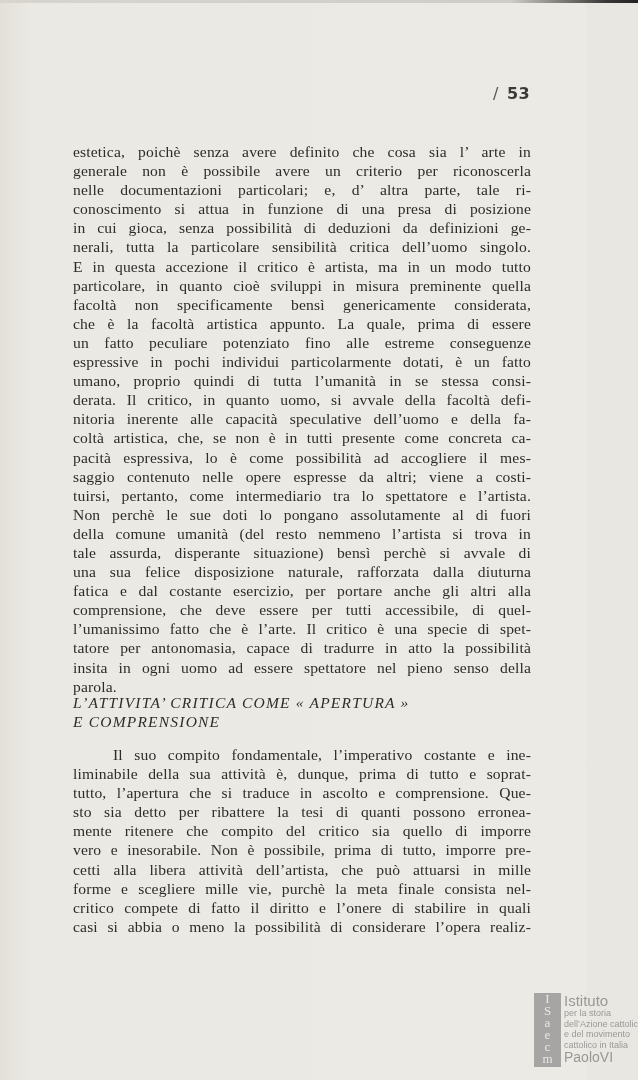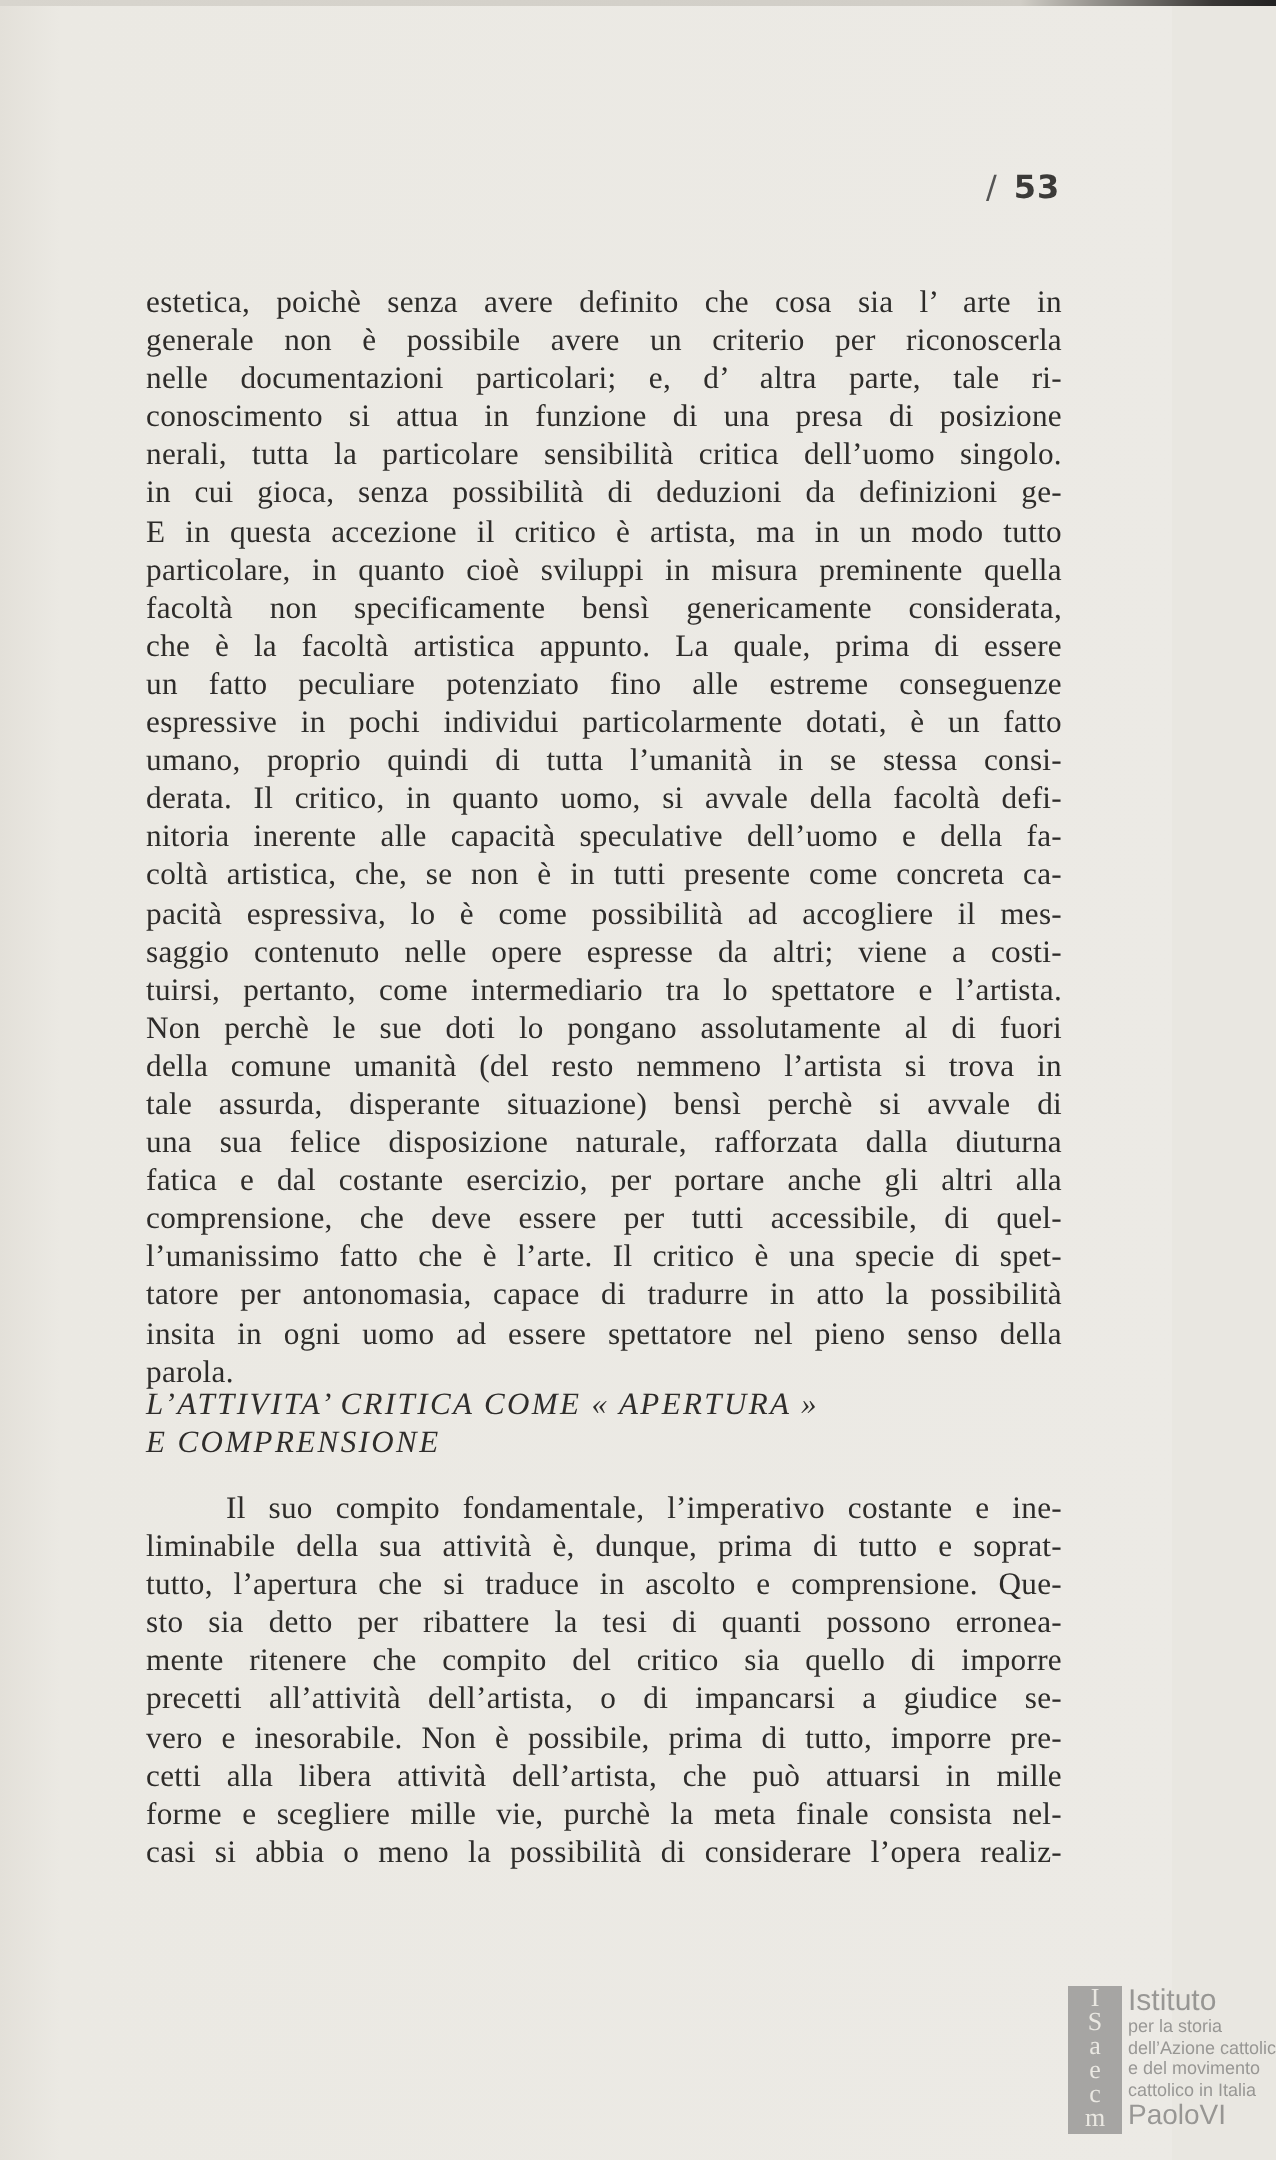--- a/index.html
+++ b/index.html
@@ -127,22 +127,22 @@
 
   <div class="folio">
     <span class="slash">/</span><span class="num">53</span>
   </div>
 
   <div class="text-block block1">
     <span class="line">estetica, poichè senza avere definito che cosa sia l’ arte in</span>
     <span class="line">generale non è possibile avere un criterio per riconoscerla</span>
     <span class="line">nelle documentazioni particolari; e, d’ altra parte, tale ri-</span>
     <span class="line">conoscimento si attua in funzione di una presa di posizione</span>
+    <span class="line">in cui gioca, senza possibilità di deduzioni da definizioni ge-</span>
     <span class="line">nerali, tutta la particolare sensibilità critica dell’uomo singolo.</span>
-    <span class="line">in cui gioca, senza possibilità di deduzioni da definizioni ge-</span>
     <span class="line">E in questa accezione il critico è artista, ma in un modo tutto</span>
     <span class="line">particolare, in quanto cioè sviluppi in misura preminente quella</span>
     <span class="line">facoltà non specificamente bensì genericamente considerata,</span>
     <span class="line">che è la facoltà artistica appunto. La quale, prima di essere</span>
     <span class="line">un fatto peculiare potenziato fino alle estreme conseguenze</span>
     <span class="line">espressive in pochi individui particolarmente dotati, è un fatto</span>
     <span class="line">umano, proprio quindi di tutta l’umanità in se stessa consi-</span>
     <span class="line">derata. Il critico, in quanto uomo, si avvale della facoltà defi-</span>
     <span class="line">nitoria inerente alle capacità speculative dell’uomo e della fa-</span>
     <span class="line">coltà artistica, che, se non è in tutti presente come concreta ca-</span>
@@ -165,24 +165,24 @@
     <div>L’ATTIVITA’ CRITICA COME « APERTURA »</div>
     <div>E COMPRENSIONE</div>
   </div>
 
   <div class="text-block block2">
     <span class="line indent">Il suo compito fondamentale, l’imperativo costante e ine-</span>
     <span class="line">liminabile della sua attività è, dunque, prima di tutto e soprat-</span>
     <span class="line">tutto, l’apertura che si traduce in ascolto e comprensione. Que-</span>
     <span class="line">sto sia detto per ribattere la tesi di quanti possono erronea-</span>
     <span class="line">mente ritenere che compito del critico sia quello di imporre</span>
-    <span class="line">precetti all’attività dell’artista, o di impancarsi a giudice se-</span>
     <span class="line">vero e inesorabile. Non è possibile, prima di tutto, imporre pre-</span>
     <span class="line">cetti alla libera attività dell’artista, che può attuarsi in mille</span>
     <span class="line">forme e scegliere mille vie, purchè la meta finale consista nel-</span>
+    <span class="line">critico compete di fatto il diritto e l’onere di stabilire in quali</span>
     <span class="line">casi si abbia o meno la possibilità di considerare l’opera realiz-</span>
   </div>
 
   <div class="logo">
     <div class="logo-mark">
       <span>I</span>
       <span>S</span>
       <span>a</span>
       <span>e</span>
       <span>c</span>

